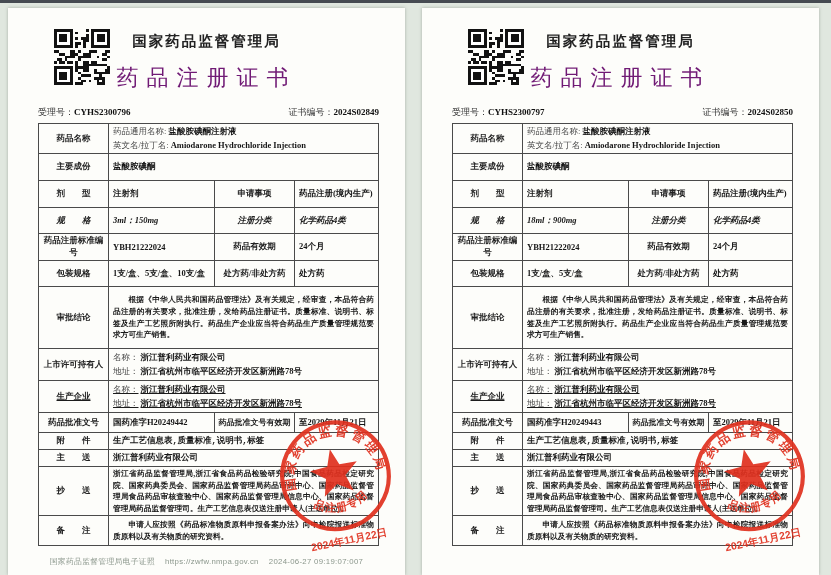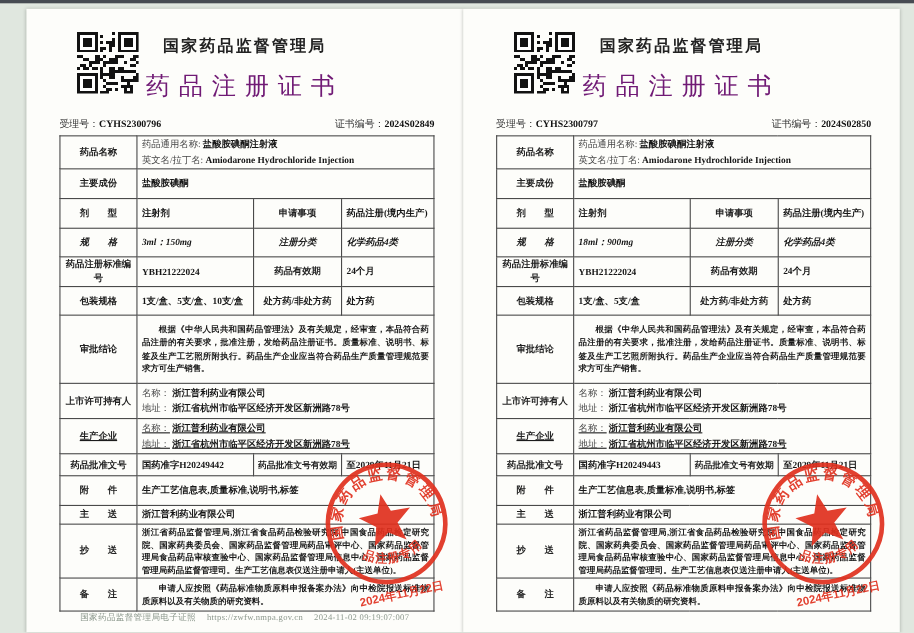--- a/index.html
+++ b/index.html
@@ -3,21 +3,21 @@
 <meta charset="utf-8">
 <style>
   html,body{margin:0;padding:0;}
   body{
     width:831px;height:575px;overflow:hidden;
     background:#e0e7df;
     font-family:"Liberation Serif","DejaVu Serif",serif;
     color:#1c1c1c;
   }
   .top-strip{height:3px;background:#464b52;}
-  .pages{display:flex;gap:0;padding:5px 3px 0 24px;border-radius:14px;}
+  .pages{display:flex;gap:17px;padding:5px 3px 0 8px;border-radius:14px;}
   .page{
     position:relative;width:397px;height:567px;background:#fdfdfa;
     box-shadow:0 0 3px rgba(60,70,60,.35);
     flex:0 0 auto;
   }
   .qr{position:absolute;top:21px;left:46px;width:56px;height:56px;}
   .head{text-align:center;padding-top:24px;}
   .agency{
     font-family:"Liberation Sans","DejaVu Sans",sans-serif;
     font-weight:bold;font-size:14.5px;letter-spacing:2px;color:#222;
@@ -43,36 +43,36 @@
   .two-line div{line-height:1.55;}
   .para{
     font-weight:bold;font-size:7.7px;line-height:1.5;color:#191919;
     text-align:justify;
   }
   .indent{text-indent:2em;}
   .thsm{font-size:8px;}
   tr.r1{height:30px;} tr.r2{height:27px;} tr.r3{height:27px;}
   tr.r4{height:26px;font-style:italic;} tr.r5{height:22px;} tr.r6{height:26px;}
   tr.r7{height:62px;} tr.r8{height:32px;} tr.r9{height:32px;text-decoration:underline;}
-  tr.r10{height:20px;} tr.r11{height:27px;} tr.r12{height:17px;}
+  tr.r10{height:20px;} tr.r11{height:17px;font-family:Liberation Mono, monospace;} tr.r12{height:17px;}
   tr.r13{height:42px;} tr.r14{height:30px;}
   .seal-wrap{
     position:absolute;right:4px;bottom:22px;width:128px;height:140px;
     transform:rotate(-12deg);opacity:.92;pointer-events:none;
   }
   .seal-wrap svg{width:100%;height:100%;}
   .ring{font-family:"Liberation Sans","DejaVu Sans",sans-serif;font-size:12.5px;font-weight:bold;fill:#e0301e;letter-spacing:2.5px;}
   .sub{font-family:"Liberation Sans","DejaVu Sans",sans-serif;font-size:10.5px;font-weight:bold;fill:#e0301e;letter-spacing:1px;}
   .sealdate{font-family:"Liberation Sans","DejaVu Sans",sans-serif;font-size:10px;font-weight:bold;fill:#e0301e;}
   .footer{
     position:absolute;bottom:8px;left:0;right:0;text-align:center;
     font-family:"Liberation Sans","DejaVu Sans",sans-serif;
     font-size:7.8px;color:#8b978c;letter-spacing:.3px;white-space:nowrap;
   }
-  .footer span{margin:0 5px;font-family:Liberation Serif, serif;}
+  .footer span{margin:0 5px;}
 </style>
 </head>
 <body>
 
 <div class="top-strip"></div>
 <div class="pages">
 
   <div class="page">
     <svg class="qr" viewBox="0 0 21 21" shape-rendering="crispEdges">
       <path fill="#121212" d="M0,0h7v7h-7z M14,0h7v7h-7z M0,14h7v7h-7z"></path>
@@ -300,21 +300,21 @@
         <defs>
           <path id="arcT0" d="M 22.6,75 A 40,40 0 1,1 97.4,75"></path>
           <path id="arcB0" d="M 30,82 A 44,44 0 0,0 90,82"></path>
         </defs>
         <text class="ring"><textPath href="#arcT0" startOffset="50%" text-anchor="middle">国家药品监督管理局</textPath></text>
         <text class="sub"><textPath href="#arcB0" startOffset="50%" text-anchor="middle">药品注册专用章</textPath></text>
         <text x="60" y="126" class="sealdate" text-anchor="middle">2024年11月22日</text>
       </svg>
     </div>
     <div class="footer">
-      <span>国家药品监督管理局电子证照</span><span>https://zwfw.nmpa.gov.cn</span><span>2024-11-02 09:19:07:007</span>
+      <span>国家药品监督管理局电子证照</span><span>https://zwfw.nmpa.gov.cn</span><span>2024-06-27 09:19:07:007</span>
     </div>
   </div>
 
   <div class="page">
     <svg class="qr" viewBox="0 0 21 21" shape-rendering="crispEdges">
       <path fill="#121212" d="M0,0h7v7h-7z M14,0h7v7h-7z M0,14h7v7h-7z"></path>
       <path fill="#ffffff" d="M1,1h5v5h-5z M15,1h5v5h-5z M1,15h5v5h-5z"></path>
       <path fill="#121212" d="M2,2h3v3h-3z M16,2h3v3h-3z M2,16h3v3h-3z"></path>
       <g class="qr-rand" fill="#121212">
           <rect x="12" y="0" width="1" height="1"></rect>

